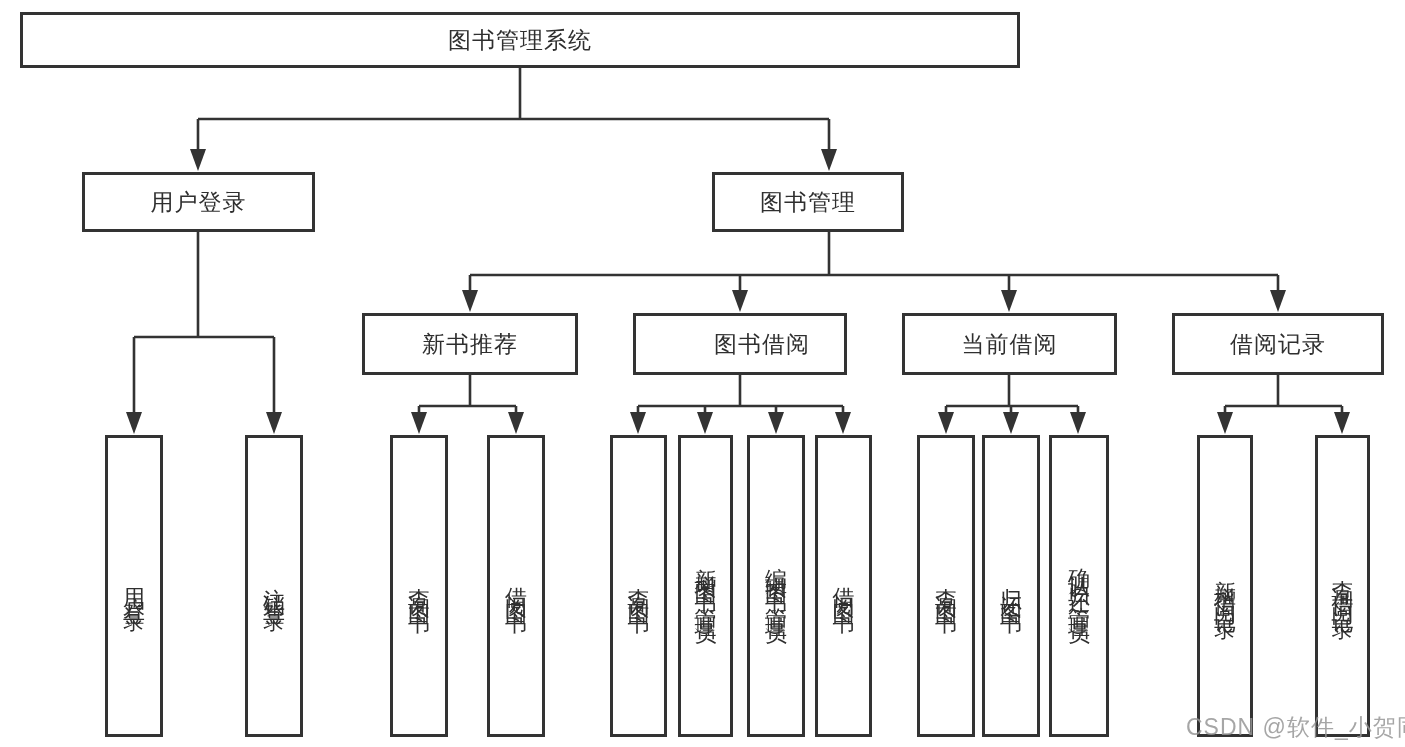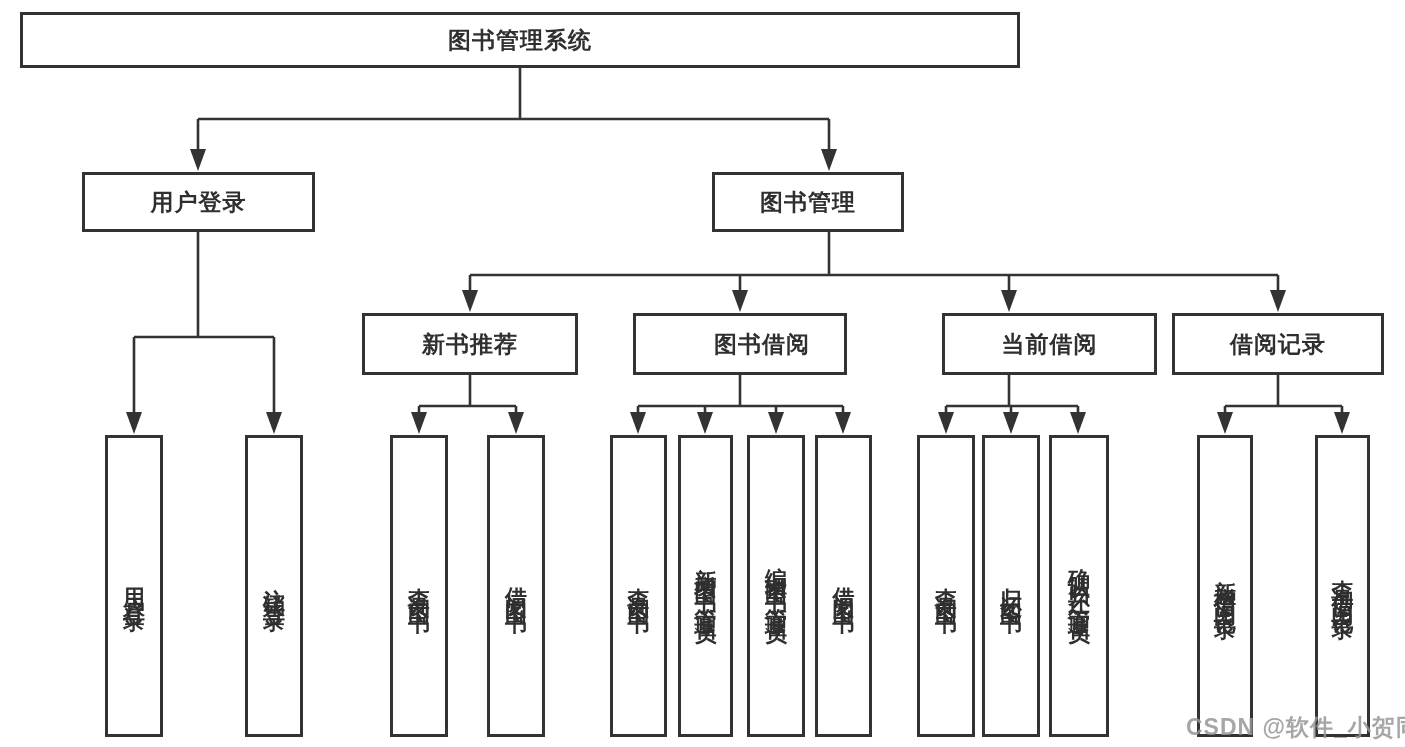--- a/index.html
+++ b/index.html
@@ -1,17 +1,17 @@
 <!DOCTYPE html>
 <html><head>
 <meta charset="utf-8">
 <style>
   html,body{margin:0;padding:0;background:#ffffff;}
   body{font-family:"Liberation Sans","DejaVu Sans",sans-serif;}
-  .stage{position:relative;width:1405px;height:747px;background:#ffffff;overflow:hidden;font-weight:bold;}
+  .stage{position:relative;width:1405px;height:747px;background:#ffffff;overflow:hidden;}
   .wires{position:absolute;left:0;top:0;width:1405px;height:747px;}
   .box{
     position:absolute;
     box-sizing:border-box;
     background:#ffffff;
     border:3px solid #333333;
     display:flex;
     align-items:center;
     justify-content:center;
     color:#2f2f2f;
@@ -98,21 +98,21 @@
   <div class="box h" style="left:712px;top:172px;width:192px;height:60px;">
     <span>图书管理</span>
   </div>
 
   <div class="box h" style="left:362px;top:313px;width:216px;height:62px;">
     <span>新书推荐</span>
   </div>
   <div class="box h" style="left:633px;top:313px;width:214px;height:62px;padding-left:44px;">
     <span>图书借阅</span>
   </div>
-  <div class="box h" style="left:902px;top:313px;width:215px;height:62px;margin-left:40px;">
+  <div class="box h" style="left:902px;top:313px;width:215px;height:62px;">
     <span>当前借阅</span>
   </div>
   <div class="box h" style="left:1172px;top:313px;width:212px;height:62px;">
     <span>借阅记录</span>
   </div>
 
   <div class="box v" style="left:105px;">
     <span class="vt">用户登录</span>
   </div>
   <div class="box v" style="left:245px;">

